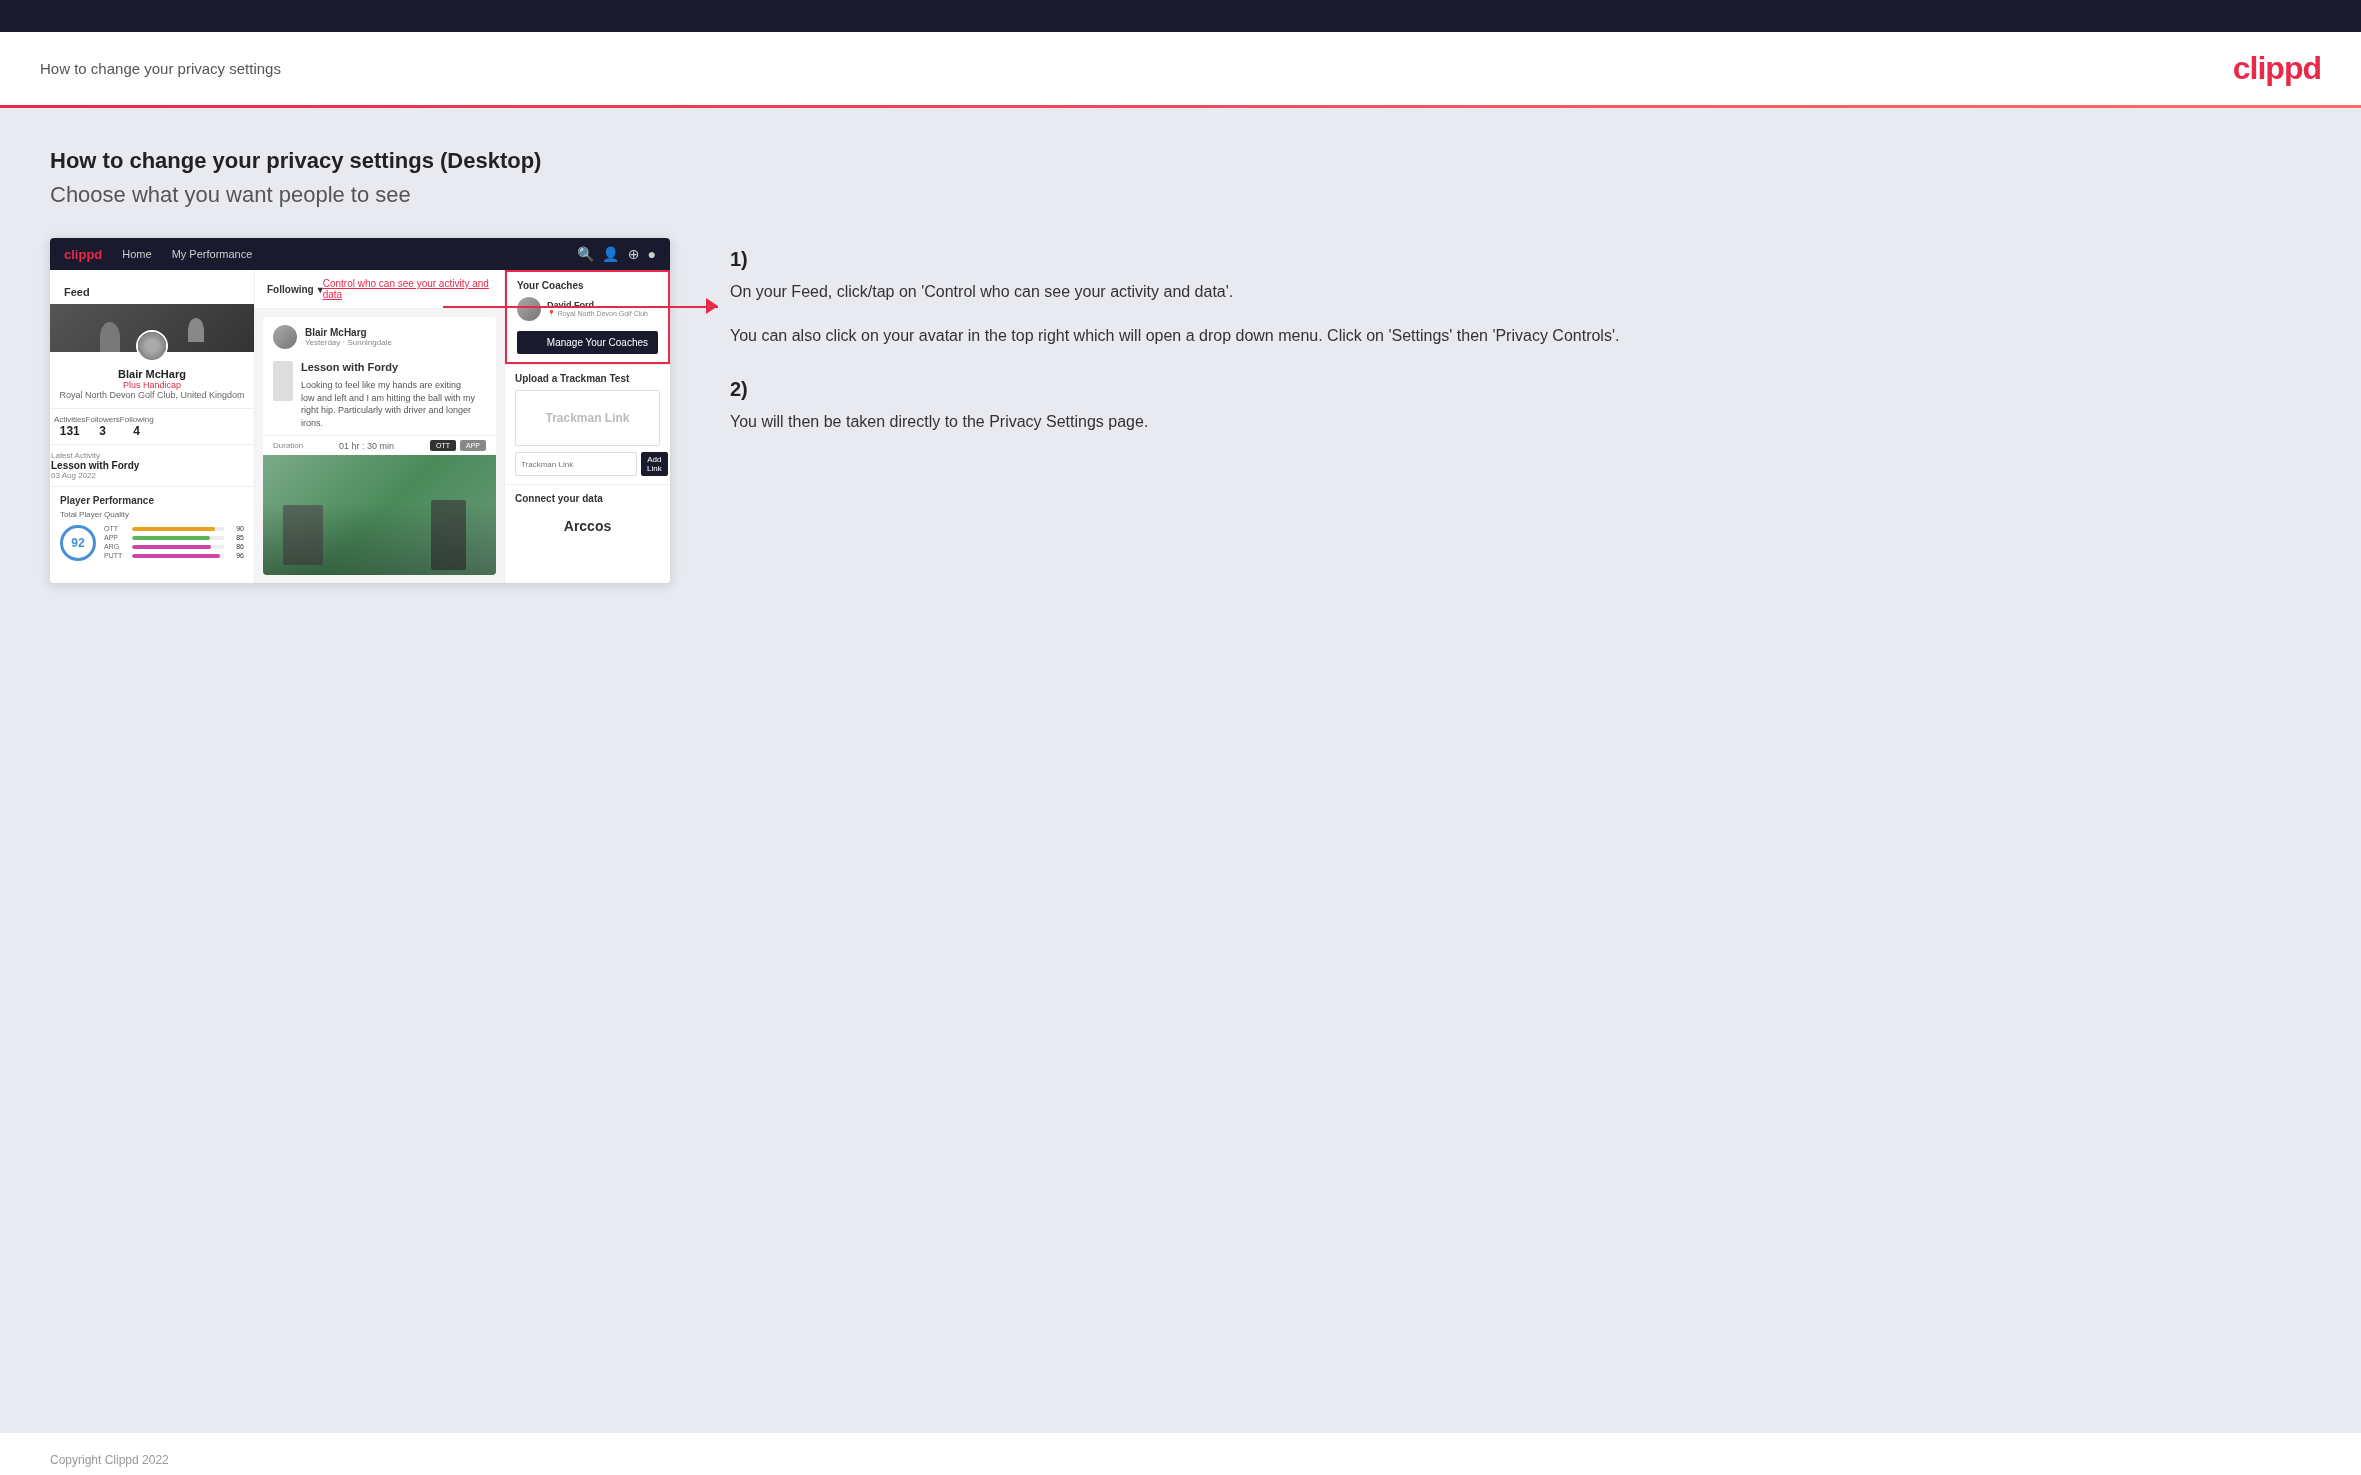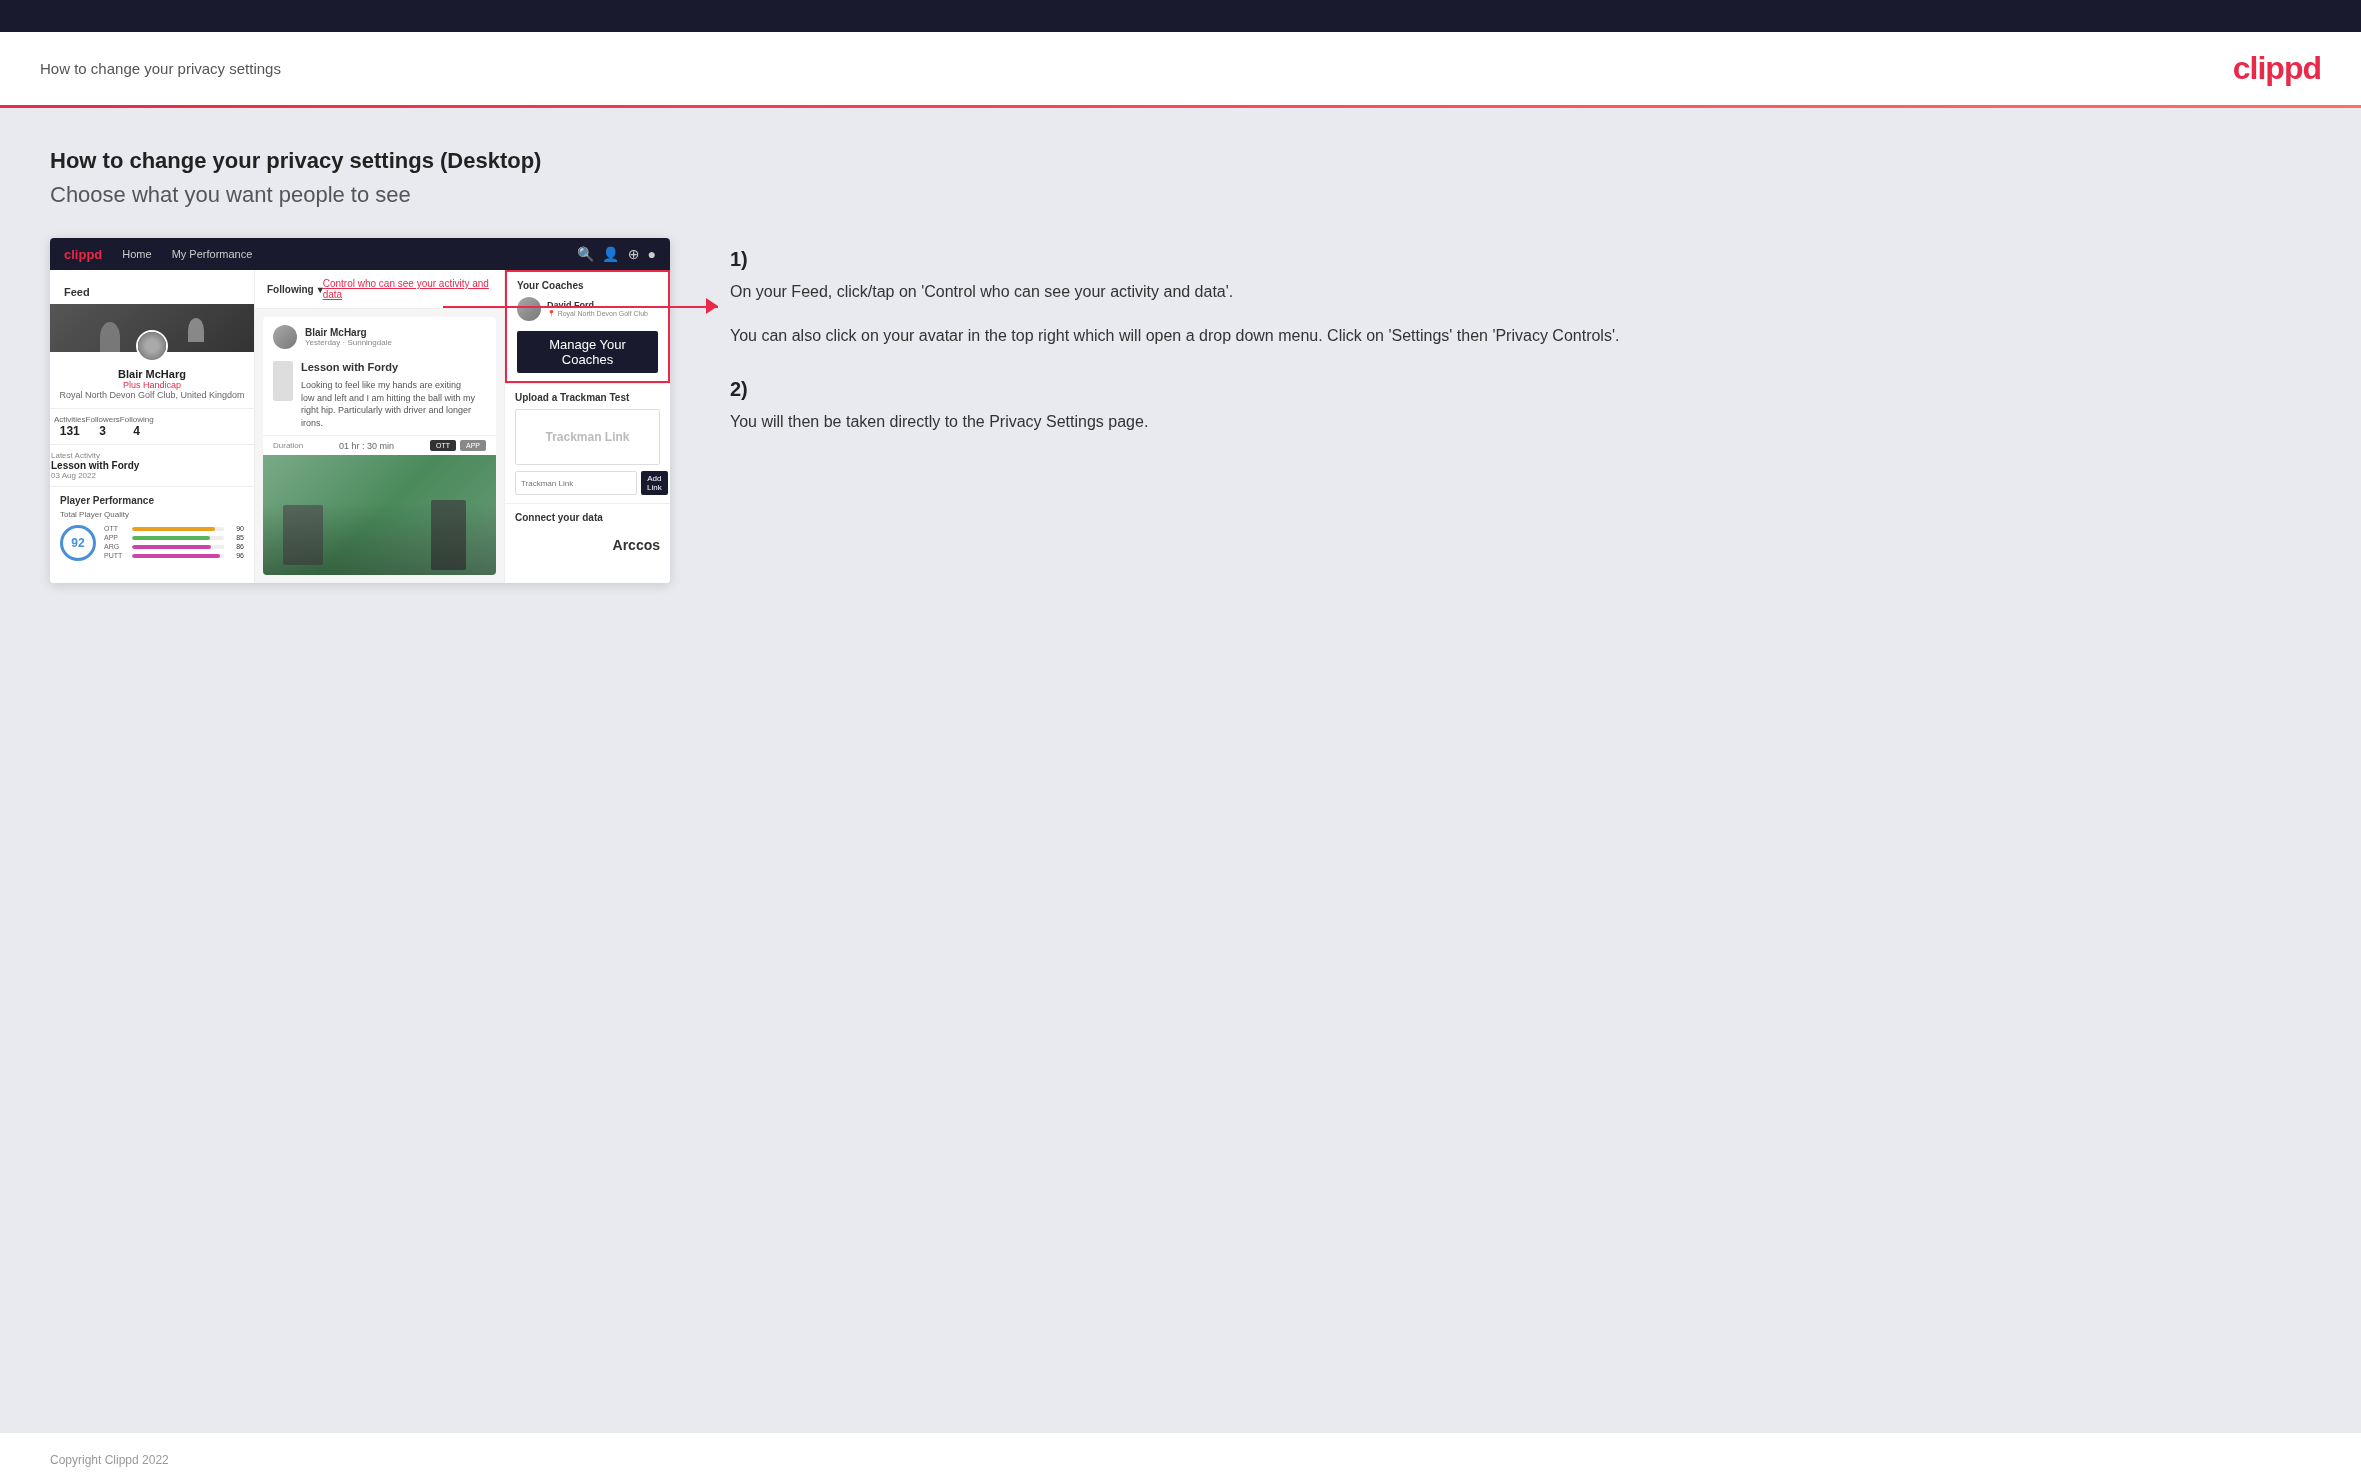--- a/index.html
+++ b/index.html
@@ -451,24 +451,24 @@
     .coach-club {
       font-size: 7px;
       color: #888;
     }
 
     .manage-btn {
       background: #1a1a2e;
       color: #fff;
       border: none;
       padding: 6px 10px;
-      font-size: 13px;
+      font-size: 10px;
       width: 100%;
       border-radius: 2px;
-      text-align: center;
+      text-align: right;
       margin-top: 4px;
     }
 
     .trackman-section {
       padding: 8px 10px;
       border-top: 1px solid #eee;
     }
 
     .trackman-box {
       border: 1px solid #ddd;
@@ -506,21 +506,21 @@
 
     .connect-section {
       padding: 8px 10px;
       border-top: 1px solid #eee;
     }
 
     .arccos-logo {
       font-size: 14px;
       font-weight: bold;
       color: #333;
-      text-align: right;
+      text-align: center;
       padding: 8px 0;
     }
 
     
     .instructions {
       flex: 1;
       padding: 10px 0 0 20px;
     }
 
     .instruction-block {

